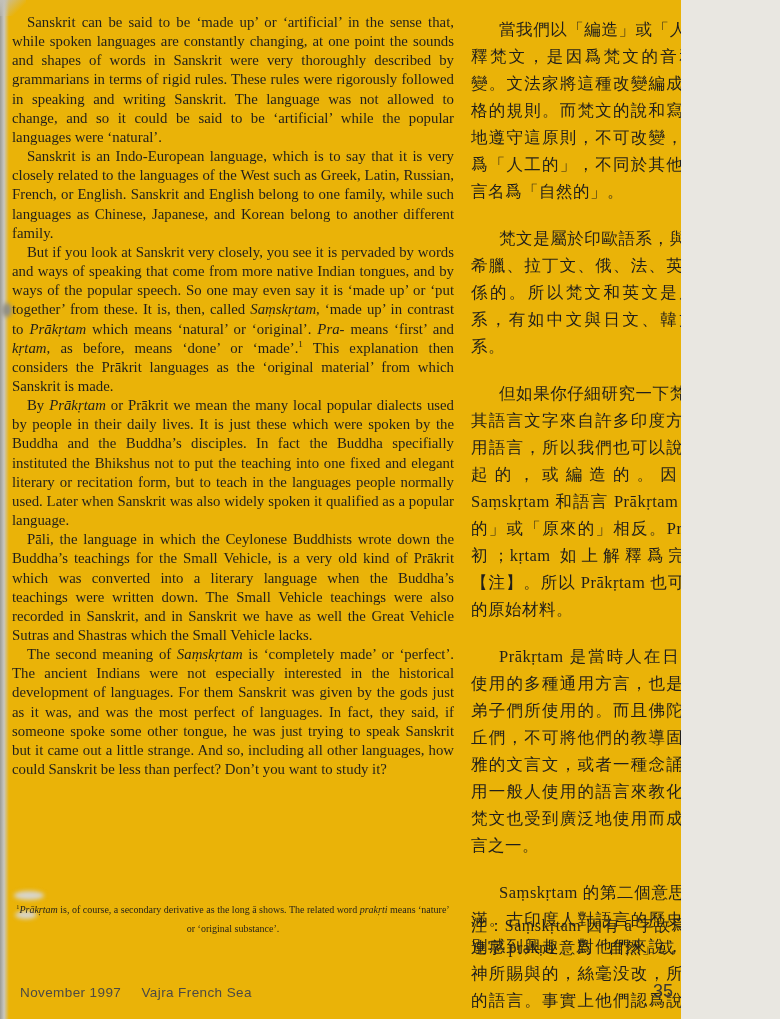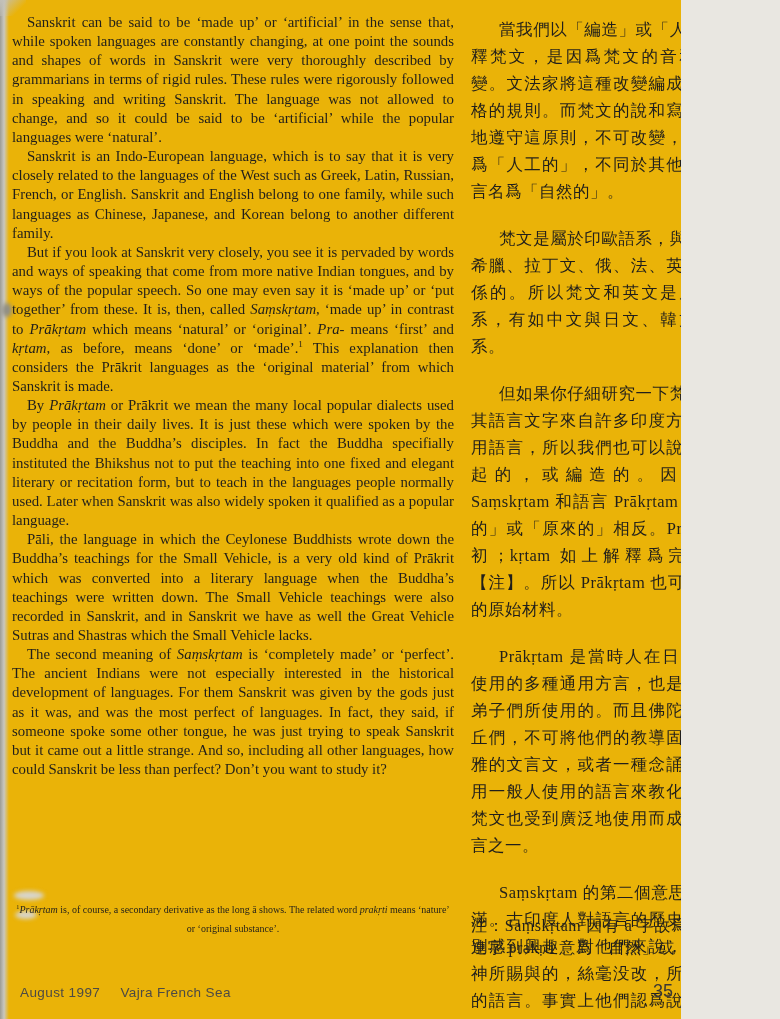--- a/index.html
+++ b/index.html
@@ -88,17 +88,17 @@
     <p>當我們以「編造」或「人工的」來解釋梵文，是因爲梵文的音和形經常改變。文法家將這種改變編成一種非常嚴格的規則。而梵文的說和寫都是很徹底地遵守這原則，不可改變，所以被解釋爲「人工的」，不同於其他較通用的語言名爲「自然的」。</p>
     <p>梵文是屬於印歐語系，與西方語言如希臘、拉丁文、俄、法、英等都很有關係的。所以梵文和英文是屬於同一語系，有如中文與日文、韓文屬同一語系。</p>
     <p>但如果你仔細研究一下梵文，會發現其語言文字來自許多印度方言和其他通用語言，所以我們也可以說它是合併一起的，或編造的。因爲它名爲 Saṃskṛtam 和語言 Prākṛtam 意爲「自然的」或「原來的」相反。Prā- 意思爲起初；kṛtam 如上解釋爲完成或造成【注】。所以 Prākṛtam 也可說它是梵文的原始材料。</p>
     <p>Prākṛtam 是當時人在日常生活上所使用的多種通用方言，也是佛陀和他的弟子們所使用的。而且佛陀特別指示比丘們，不可將他們的教導固定於一種優雅的文言文，或者一種念誦方式，而要用一般人使用的語言來教化他們。後來梵文也受到廣泛地使用而成爲通用的語言之一。</p>
     <p>Saṃskṛtam 的第二個意思是完成或圓滿。古印度人對語言的歷史發展並不特別感到興趣。對他們來說，梵文是由天神所賜與的，絲毫没改，所以它是圓滿的語言。事實上他們認爲說其他語言的人是在試著說梵文，只是說出來有一點不同，所以與其他語言比較，梵文怎可說它是不夠圓滿呢？你想學梵文嗎？</p>
   </div>
 
   <div class="note-zh">注：Saṃskṛtam 因有 ā 字故爲引生字。關連字 prakṛti 意爲「自然」或「本體」。</div>
 
   <div class="footer">
-    <span>August 1997</span>
+    <span>November 1997</span>
     <span class="pub">Vajra French Sea</span>
   </div>
   <div class="page-num">35</div>
 </div>
 
 </body></html>

